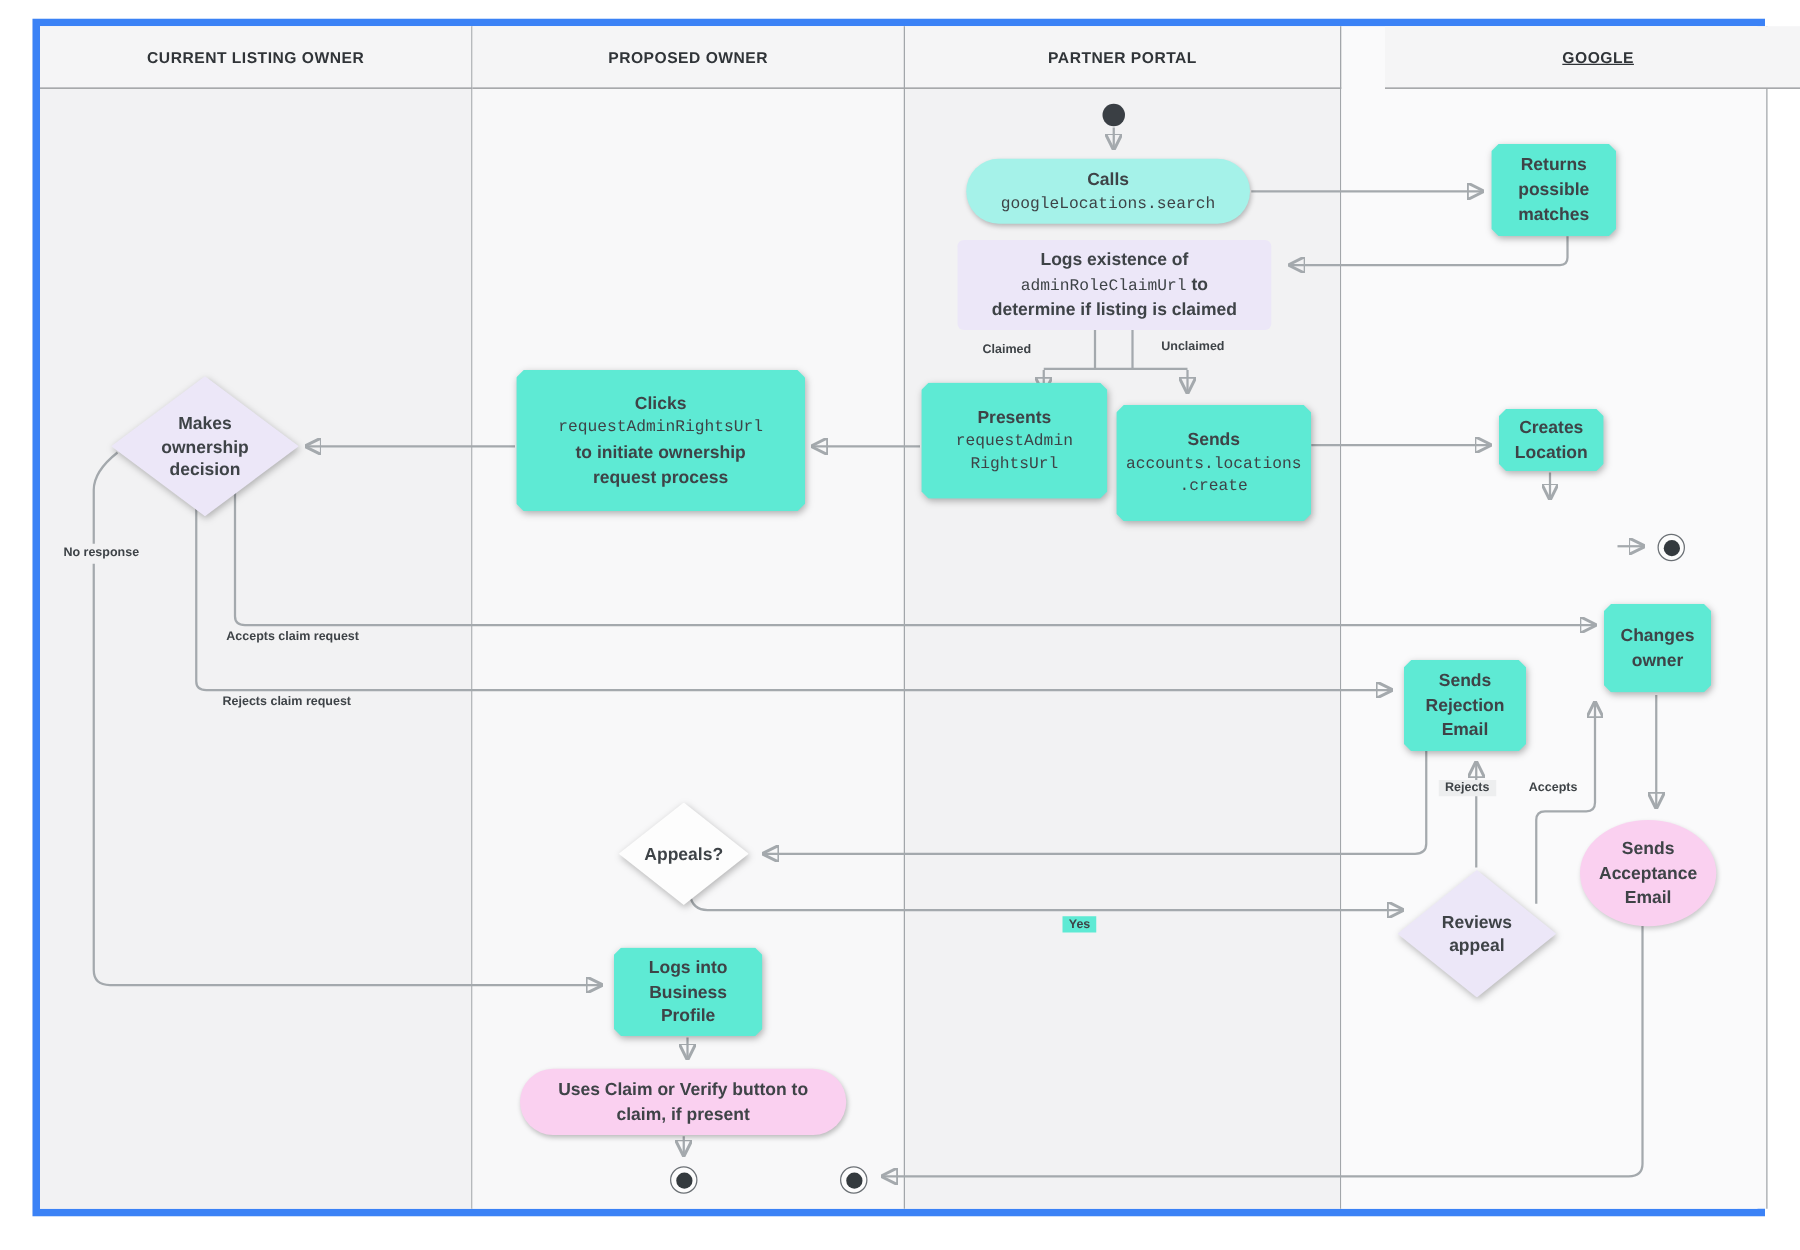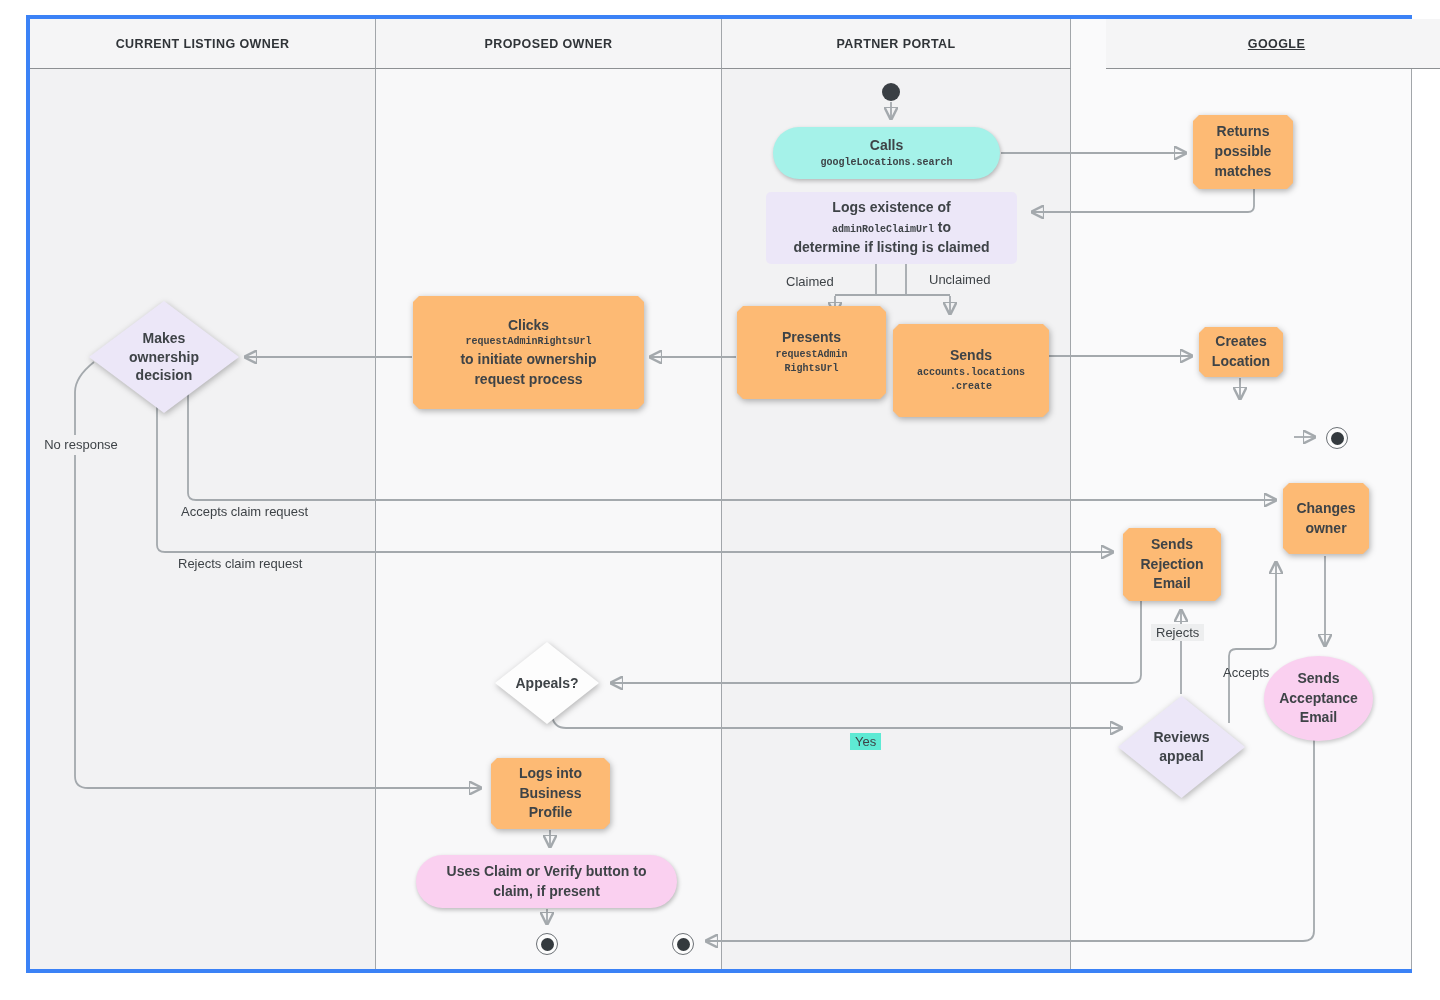--- a/index.html
+++ b/index.html
@@ -1,63 +1,63 @@
 <!DOCTYPE html>
 <html><head>
 <meta charset="utf-8">
 <style>
   html,body{margin:0;padding:0;background:#ffffff;}
   #canvas{position:relative;width:1440px;height:1000px;background:#ffffff;overflow:hidden;
           font-family:"Liberation Sans","DejaVu Sans",sans-serif;color:#3E4347;}
 
   
   #frame{position:absolute;left:26px;top:15px;width:1386px;height:958px;
-         border:4px solid #3b82f6;box-sizing:border-box;background:#F2F2F3;}
+         border:6px solid #3b82f6;box-sizing:border-box;background:#F2F2F3;}
   .lane{position:absolute;top:0;bottom:0;box-sizing:border-box;border-right:1px solid #A2A6AA;}
   .lane:last-child{border-right:none;}
   .lane-head{position:absolute;top:0;height:50px;box-sizing:border-box;
              border-right:1px solid #A2A6AA;border-bottom:1px solid #8D9093;background:#F5F5F6;
              display:flex;align-items:center;justify-content:center;
              font-weight:700;font-size:12.5px;letter-spacing:.4px;color:#303438;}
   .head-last{border-right:none;}
 
   
   #edges{position:absolute;left:0;top:0;z-index:2;}
   #edges path{fill:none;stroke:#A4A9AD;stroke-width:1.8px;}
 
   
   .node{position:absolute;z-index:3;display:flex;align-items:center;justify-content:center;
         text-align:center;font-weight:700;font-size:14px;line-height:1.42;box-sizing:border-box;}
   .shadow-wrap{filter:drop-shadow(1px 2px 3px rgba(0,0,0,0.30));}
-  .chamfer{width:100%;height:100%;background:#fdba74;display:flex;flex-direction:column;
+  .chamfer{width:100%;height:100%;background:#5eead4;display:flex;flex-direction:column;
            align-items:center;justify-content:center;text-align:center;
            clip-path:polygon(6px 0,calc(100% - 6px) 0,100% 6px,100% calc(100% - 6px),
                      calc(100% - 6px) 100%,6px 100%,0 calc(100% - 6px),0 6px);}
   .pill{border-radius:30px;box-shadow:1px 2px 4px rgba(0,0,0,0.25);}
   .teal{background:#A5F2E9;}
   .pink{background:#FAD0F0;}
   .lav{background:#ECE7F8;}
   .flat{border-radius:5px;}
   .ellipse{border-radius:50%;}
   .diamond-wrap{position:absolute;z-index:3;filter:drop-shadow(1px 2px 3px rgba(0,0,0,0.28));}
   .diamond{width:100%;height:100%;display:flex;align-items:center;justify-content:center;
            text-align:center;font-weight:700;font-size:14px;line-height:1.35;
            clip-path:polygon(50% 0,100% 50%,50% 100%,0 50%);}
-  .mono{font-family:"Liberation Mono","DejaVu Sans Mono",monospace;font-weight:700;font-size:10px;}
+  .mono{font-family:"Liberation Mono","DejaVu Sans Mono",monospace;font-weight:400;font-size:13px;}
   .nline{display:block;}
 
   
   .start-node{position:absolute;z-index:3;width:18px;height:18px;border-radius:50%;background:#3A3F44;}
   .end-node{position:absolute;z-index:3;width:22px;height:22px;border-radius:50%;
             border:1.5px solid #6B7075;background:#FCFCFC;box-sizing:border-box;
             display:flex;align-items:center;justify-content:center;}
   .end-node .dot{width:13px;height:13px;border-radius:50%;background:#343A3E;}
 
   
-  .elabel{position:absolute;z-index:4;font-weight:400;font-size:13px;color:#3E4347;
+  .elabel{position:absolute;z-index:4;font-weight:700;font-size:10px;color:#3E4347;
           padding:1px 5px;white-space:nowrap;}
   .bg-dark{background:#F2F2F3;}
   .bg-mid{background:#5eead4;}
   .bg-gray{background:#EDEEEF;}
   .wrap2{white-space:normal;text-align:center;line-height:1.35;}
 </style>
 </head>
 <body>
 
 <div id="canvas">
@@ -218,15 +218,15 @@
     <span style="width:230px;">Uses Claim or Verify button to claim, if present</span>
   </div>
 
   <div class="elabel bg-dark" style="left:781px;top:273px;"><span>Claimed</span></div>
   <div class="elabel bg-dark" style="left:924px;top:271px;"><span>Unclaimed</span></div>
   <div class="elabel bg-dark" style="left:176px;top:503px;"><span>Accepts claim request</span></div>
   <div class="elabel bg-dark" style="left:173px;top:555px;"><span>Rejects claim request</span></div>
   <div class="elabel bg-dark wrap2" style="left:36px;top:435px;width:80px;white-space:normal;"><span>No response</span></div>
   <div class="elabel bg-mid" style="left:850px;top:733px;"><span>Yes</span></div>
   <div class="elabel bg-gray" style="left:1151px;top:624px;"><span>Rejects</span></div>
-  <div class="elabel" style="left:1218px;top:624px;background:transparent;margin-top:40px;"><span>Accepts</span></div>
+  <div class="elabel" style="left:1218px;top:624px;background:transparent;"><span>Accepts</span></div>
 
 </div>
 
 </body></html>

